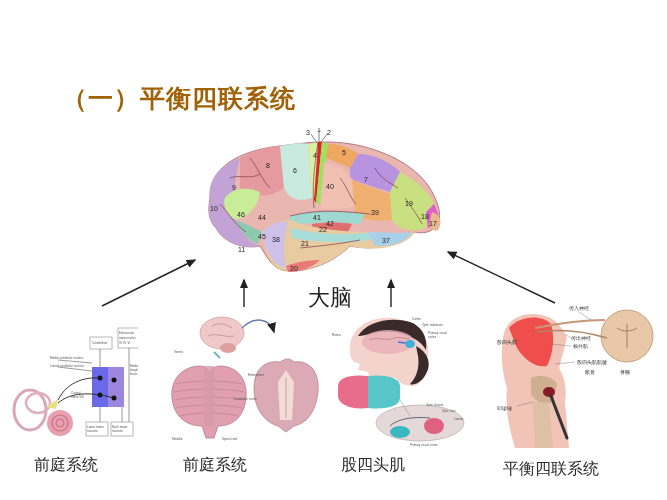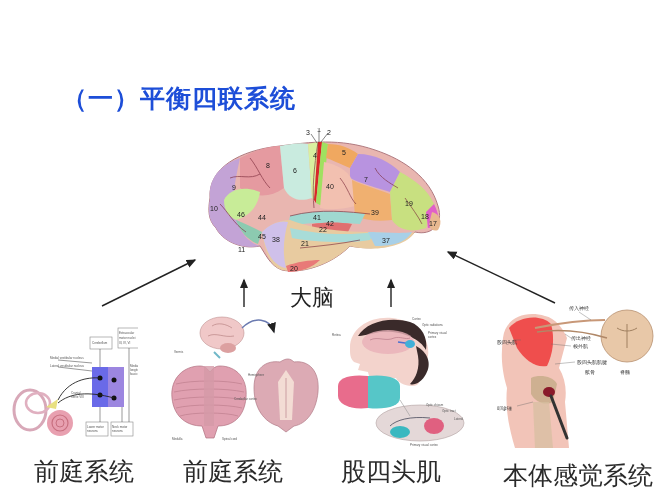--- a/index.html
+++ b/index.html
@@ -1,22 +1,22 @@
 <!DOCTYPE html>
 <html><head>
 <meta charset="utf-8">
 <style>
   html, body { margin:0; padding:0; }
   body { width:667px; height:500px; background:#ffffff; position:relative; overflow:hidden;
          font-family:"DejaVu Serif","Liberation Serif",serif; }
   .abs { position:absolute; }
-  .title { left:62px; top:82px; font-size:25px; color:#1d4ed8; font-weight:bold;
+  .title { left:62px; top:82px; font-size:25px; color:#a16207; font-weight:bold;
            font-family:"DejaVu Sans","Liberation Sans",sans-serif; letter-spacing:1px; }
-  .center-label { left:290px; top:283px; font-size:22px; color:#222; }
-  .sys-label { font-size:25px; color:#2a2a2a; top:455px; }
+  .center-label { left:308px; top:283px; font-size:22px; color:#222; }
+  .sys-label { font-size:16px; color:#2a2a2a; top:455px; }
   .brain-num { font-family:"Liberation Sans","DejaVu Sans",sans-serif; font-size:7px; fill:#222; }
   .tiny { font-family:"Liberation Sans","DejaVu Sans",sans-serif; font-size:3px; fill:#555; }
   .tinycn { font-family:"DejaVu Sans","Liberation Sans",sans-serif; font-size:5px; fill:#333; }
 </style>
 </head>
 <body>
 
 <div class="abs title">（一）平衡四联系统</div>
 
 <div class="abs" style="left:200px;top:128px;width:245px;height:148px;">
@@ -279,13 +279,13 @@
     <text class="tinycn" x="90" y="76">髌骨</text>
     <text class="tinycn" x="125" y="76">脊髓</text>
     <text class="tinycn" x="2" y="46">股四头肌</text>
     <text class="tinycn" x="2" y="112">叩诊锤</text>
   </svg>
 </div>
 
 <div class="abs sys-label" style="left:34px;">前庭系统</div>
 <div class="abs sys-label" style="left:183px;">前庭系统</div>
 <div class="abs sys-label" style="left:341px;">股四头肌</div>
-<div class="abs sys-label" style="left:503px;top:459px;">本体感觉系统</div>
+<div class="abs sys-label" style="left:503px;top:459px;">平衡四联系统</div>
 
 </body></html>

